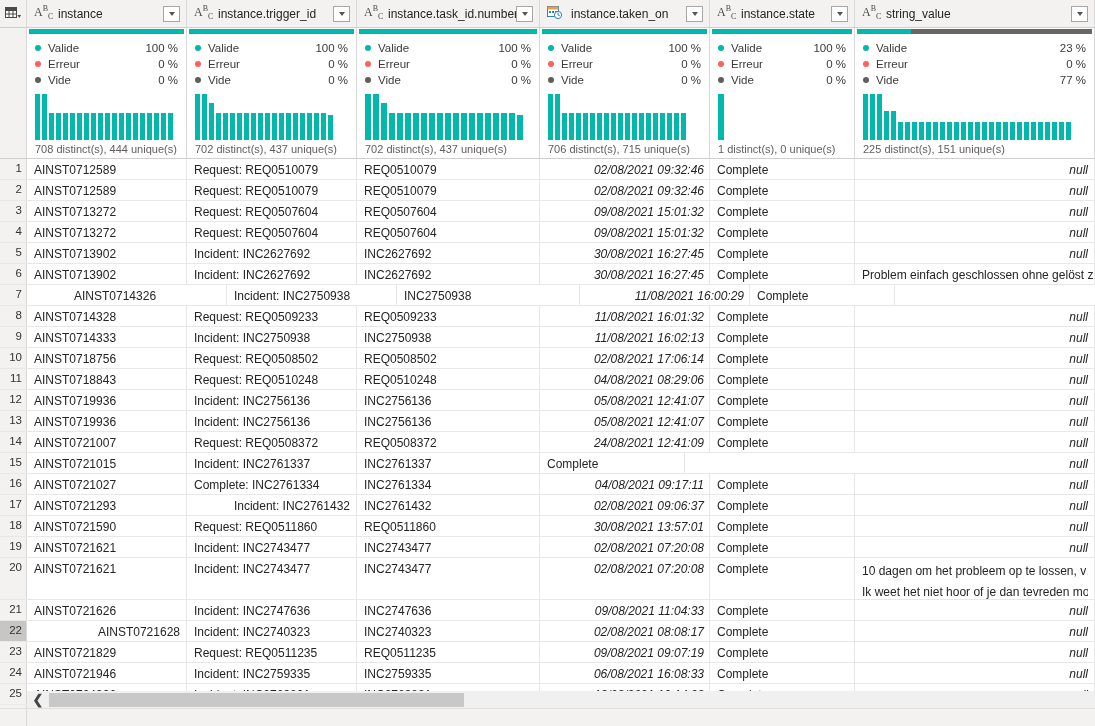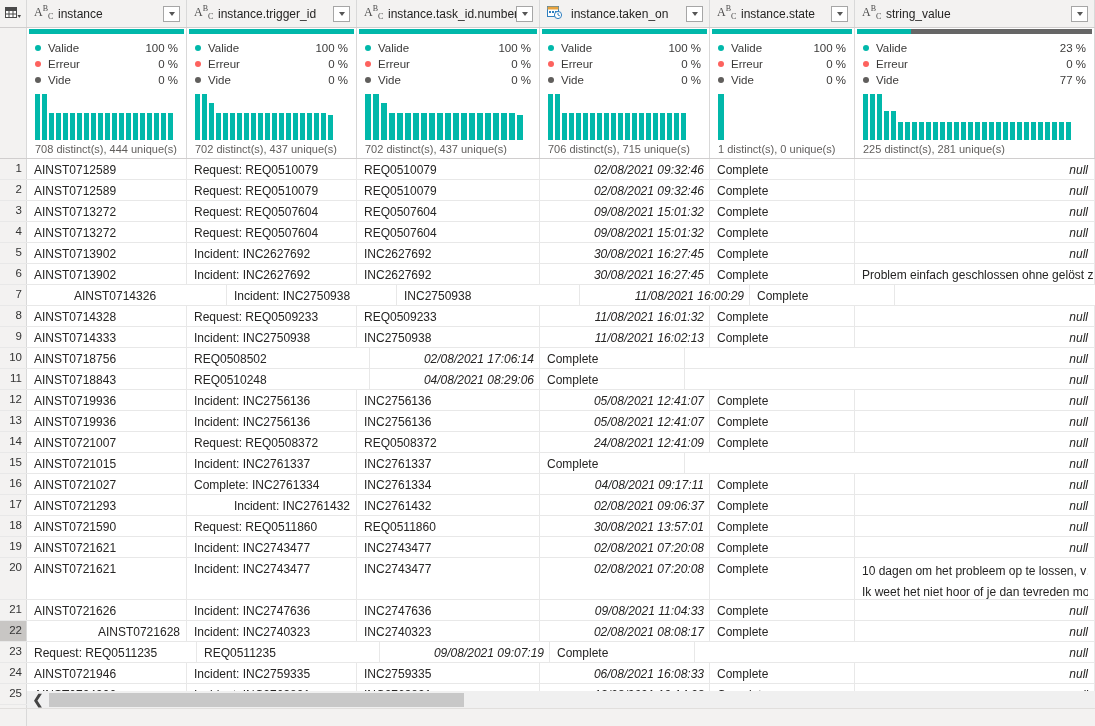--- a/index.html
+++ b/index.html
@@ -614,21 +614,21 @@
             <div class="hbar" style="height: 40%; width: 5px;"></div>
             <div class="hbar" style="height: 40%; width: 5px;"></div>
             <div class="hbar" style="height: 40%; width: 5px;"></div>
             <div class="hbar" style="height: 40%; width: 5px;"></div>
             <div class="hbar" style="height: 40%; width: 5px;"></div>
             <div class="hbar" style="height: 40%; width: 5px;"></div>
             <div class="hbar" style="height: 40%; width: 5px;"></div>
             <div class="hbar" style="height: 40%; width: 5px;"></div>
             <div class="hbar" style="height: 40%; width: 5px;"></div>
           </div>
-          <div class="distinct">225 distinct(s), 281 unique(s)</div>
+          <div class="distinct">225 distinct(s), 151 unique(s)</div>
         </div>
       </div>
   </div>
 
   <div class="body" id="data-body">
       <div class="row">
         <div class="rownum">1</div>
         <div class="cell" style="width: 160px; min-width: 160px;">AINST0712589</div>
         <div class="cell" style="width: 170px; min-width: 170px;">Request: REQ0510079</div>
         <div class="cell" style="width: 183px; min-width: 183px;">REQ0510079</div>
@@ -704,28 +704,30 @@
         <div class="cell" style="width: 160px; min-width: 160px;">AINST0714333</div>
         <div class="cell" style="width: 170px; min-width: 170px;">Incident: INC2750938</div>
         <div class="cell" style="width: 183px; min-width: 183px;">INC2750938</div>
         <div class="cell num-right" style="width: 170px; min-width: 170px;">11/08/2021 16:02:13</div>
         <div class="cell" style="width: 145px; min-width: 145px;">Complete</div>
         <div class="cell null-cell" style="width: auto; min-width: 240px; flex: 1 1 0%;">null</div>
       </div>
       <div class="row">
         <div class="rownum">10</div>
         <div class="cell" style="width: 160px; min-width: 160px;">AINST0718756</div>
+        <div class="cell" style="width: 170px; min-width: 170px;">Request: REQ0508502</div>
         <div class="cell" style="width: 183px; min-width: 183px;">REQ0508502</div>
         <div class="cell num-right" style="width: 170px; min-width: 170px;">02/08/2021 17:06:14</div>
         <div class="cell" style="width: 145px; min-width: 145px;">Complete</div>
         <div class="cell null-cell" style="width: auto; min-width: 240px; flex: 1 1 0%;">null</div>
       </div>
       <div class="row">
         <div class="rownum">11</div>
         <div class="cell" style="width: 160px; min-width: 160px;">AINST0718843</div>
+        <div class="cell" style="width: 170px; min-width: 170px;">Request: REQ0510248</div>
         <div class="cell" style="width: 183px; min-width: 183px;">REQ0510248</div>
         <div class="cell num-right" style="width: 170px; min-width: 170px;">04/08/2021 08:29:06</div>
         <div class="cell" style="width: 145px; min-width: 145px;">Complete</div>
         <div class="cell null-cell" style="width: auto; min-width: 240px; flex: 1 1 0%;">null</div>
       </div>
       <div class="row">
         <div class="rownum">12</div>
         <div class="cell" style="width: 160px; min-width: 160px;">AINST0719936</div>
         <div class="cell" style="width: 170px; min-width: 170px;">Incident: INC2756136</div>
         <div class="cell" style="width: 183px; min-width: 183px;">INC2756136</div>
@@ -820,20 +822,21 @@
         <div class="rownum active">22</div>
         <div class="cell" style="width: 160px; min-width: 160px; text-align: right;">AINST0721628</div>
         <div class="cell" style="width: 170px; min-width: 170px;">Incident: INC2740323</div>
         <div class="cell" style="width: 183px; min-width: 183px;">INC2740323</div>
         <div class="cell num-right" style="width: 170px; min-width: 170px;">02/08/2021 08:08:17</div>
         <div class="cell" style="width: 145px; min-width: 145px;">Complete</div>
         <div class="cell null-cell" style="width: auto; min-width: 240px; flex: 1 1 0%;">null</div>
       </div>
       <div class="row">
         <div class="rownum">23</div>
+        <div class="cell" style="width: 160px; min-width: 160px;">AINST0721829</div>
         <div class="cell" style="width: 170px; min-width: 170px;">Request: REQ0511235</div>
         <div class="cell" style="width: 183px; min-width: 183px;">REQ0511235</div>
         <div class="cell num-right" style="width: 170px; min-width: 170px;">09/08/2021 09:07:19</div>
         <div class="cell" style="width: 145px; min-width: 145px;">Complete</div>
         <div class="cell null-cell" style="width: auto; min-width: 240px; flex: 1 1 0%;">null</div>
       </div>
       <div class="row">
         <div class="rownum">24</div>
         <div class="cell" style="width: 160px; min-width: 160px;">AINST0721946</div>
         <div class="cell" style="width: 170px; min-width: 170px;">Incident: INC2759335</div>

